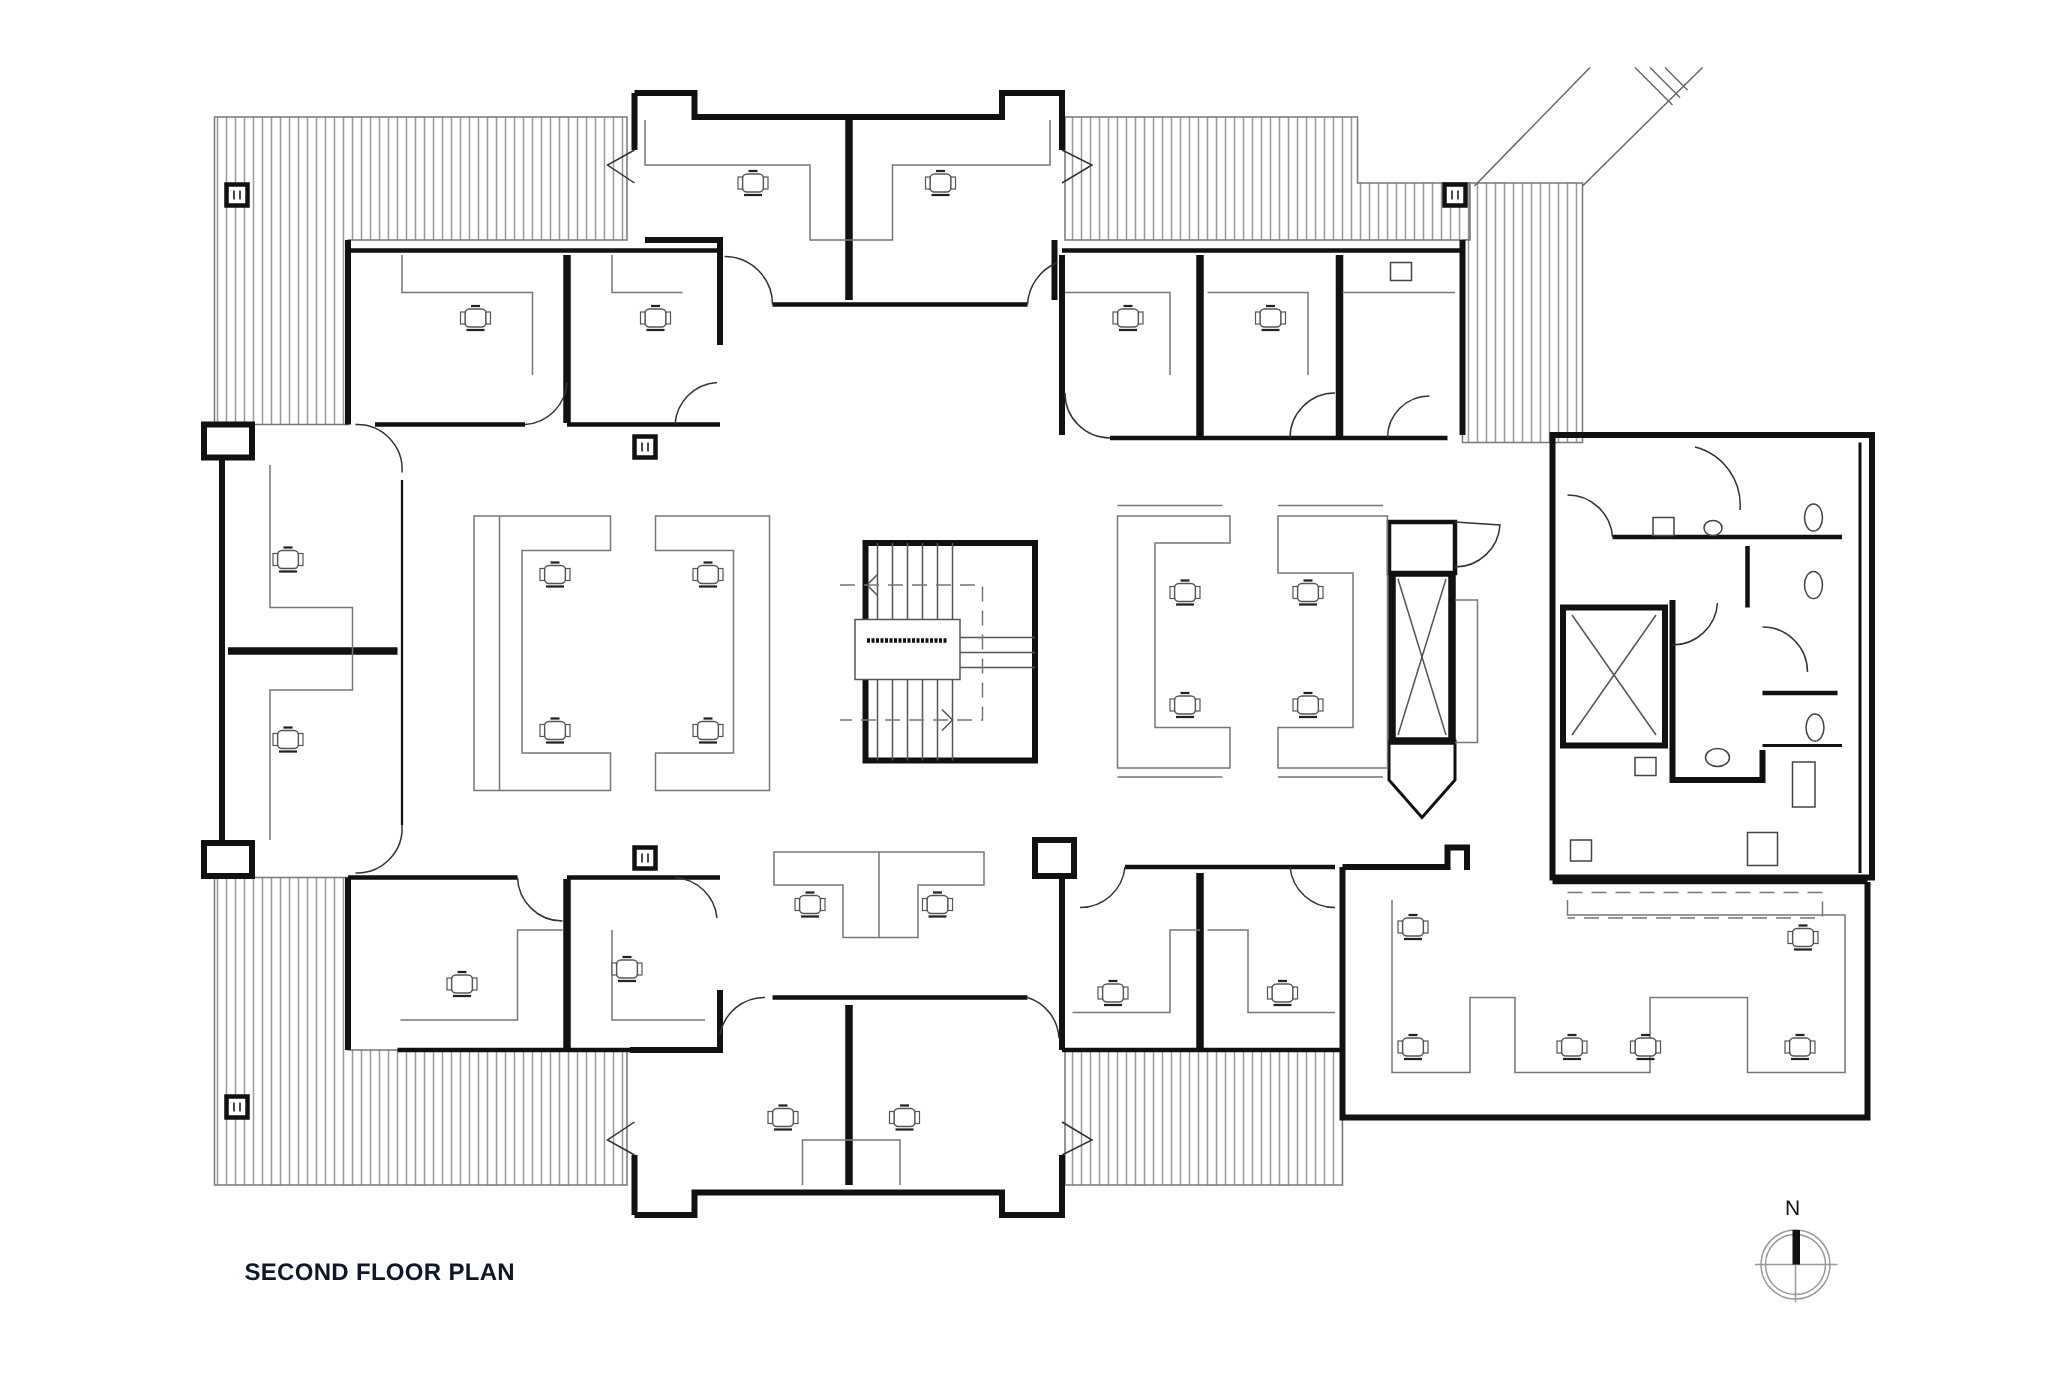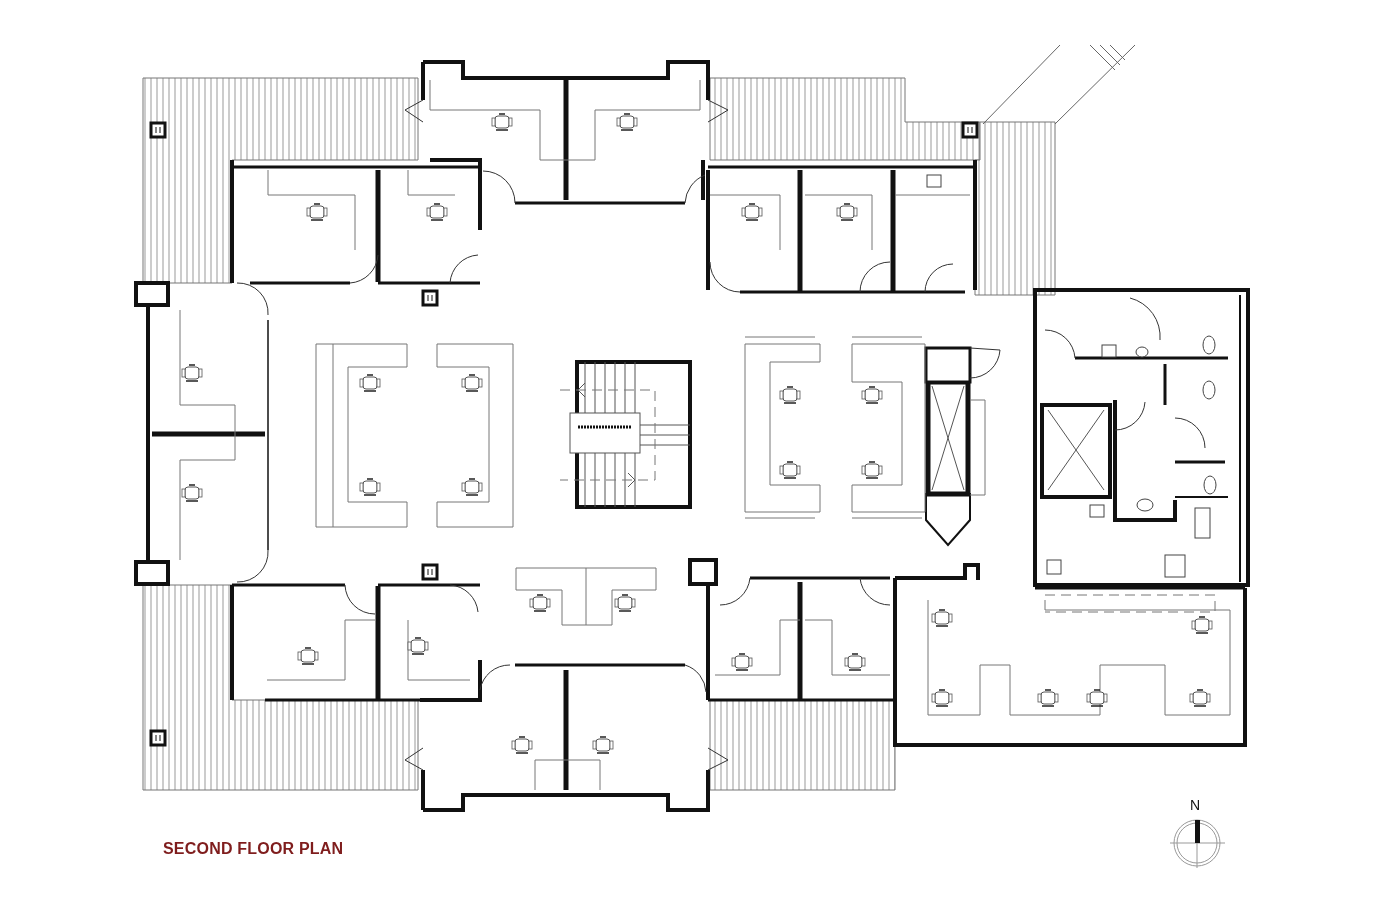--- a/index.html
+++ b/index.html
@@ -1,18 +1,18 @@
 <!DOCTYPE html>
 <html><head>
 <meta charset="utf-8">
 <style>
   html, body { margin:0; padding:0; background:#ffffff; }
   body { width:1380px; height:920px; position:relative; overflow:hidden; font-family:"Liberation Sans", sans-serif; }
   #plan { position:absolute; left:0; top:0; width:1380px; height:920px; }
-  .title { position:absolute; left:163px; top:840px; font-size:16px; font-weight:bold; color:#7f1d1d; letter-spacing:0.2px; font-family:"Liberation Sans", sans-serif; }
+  .title { position:absolute; left:163px; top:840px; font-size:16px; font-weight:bold; color:#0f172a; letter-spacing:0.2px; font-family:"Liberation Sans", sans-serif; }
   .north-label { position:absolute; left:1190px; top:797px; font-size:14px; color:#111; font-family:"Liberation Sans", sans-serif; }
   .wall { stroke:#111; fill:none; }
   .thin { stroke:#777; fill:none; stroke-width:1; }
   .door { stroke:#333; fill:none; stroke-width:1; }
   .dash { stroke:#777; fill:none; stroke-width:1; stroke-dasharray:10 6; }
 </style>
 </head>
 <body>
 
 <svg id="plan" viewBox="0 0 1380 920" xmlns="http://www.w3.org/2000/svg">

